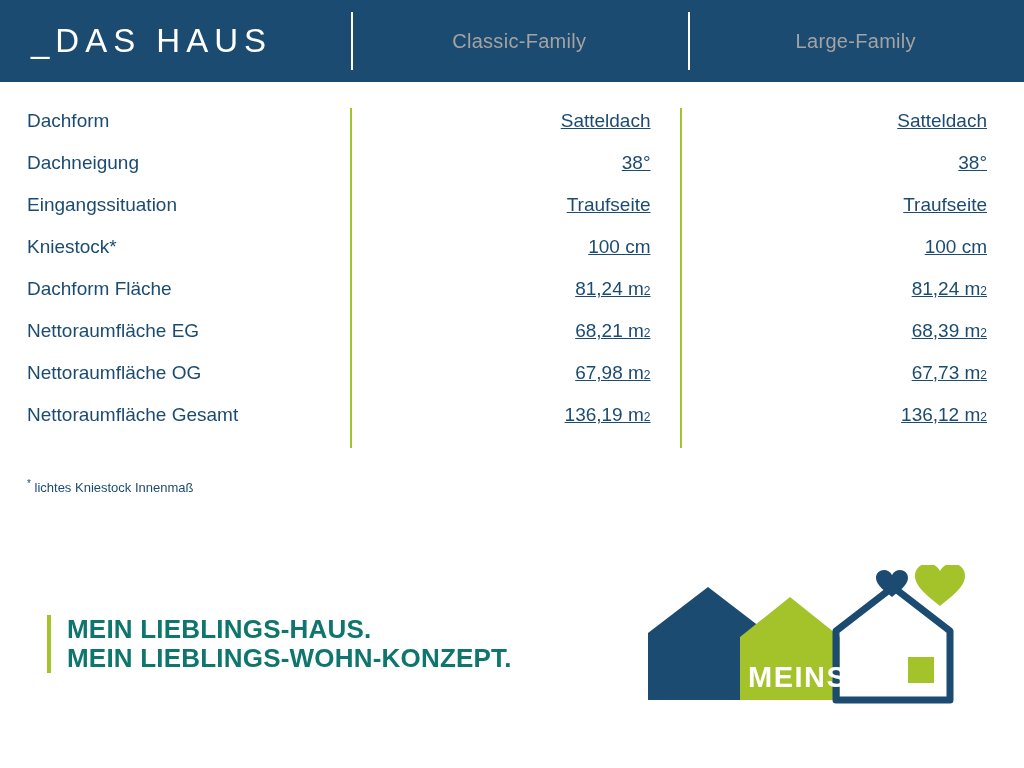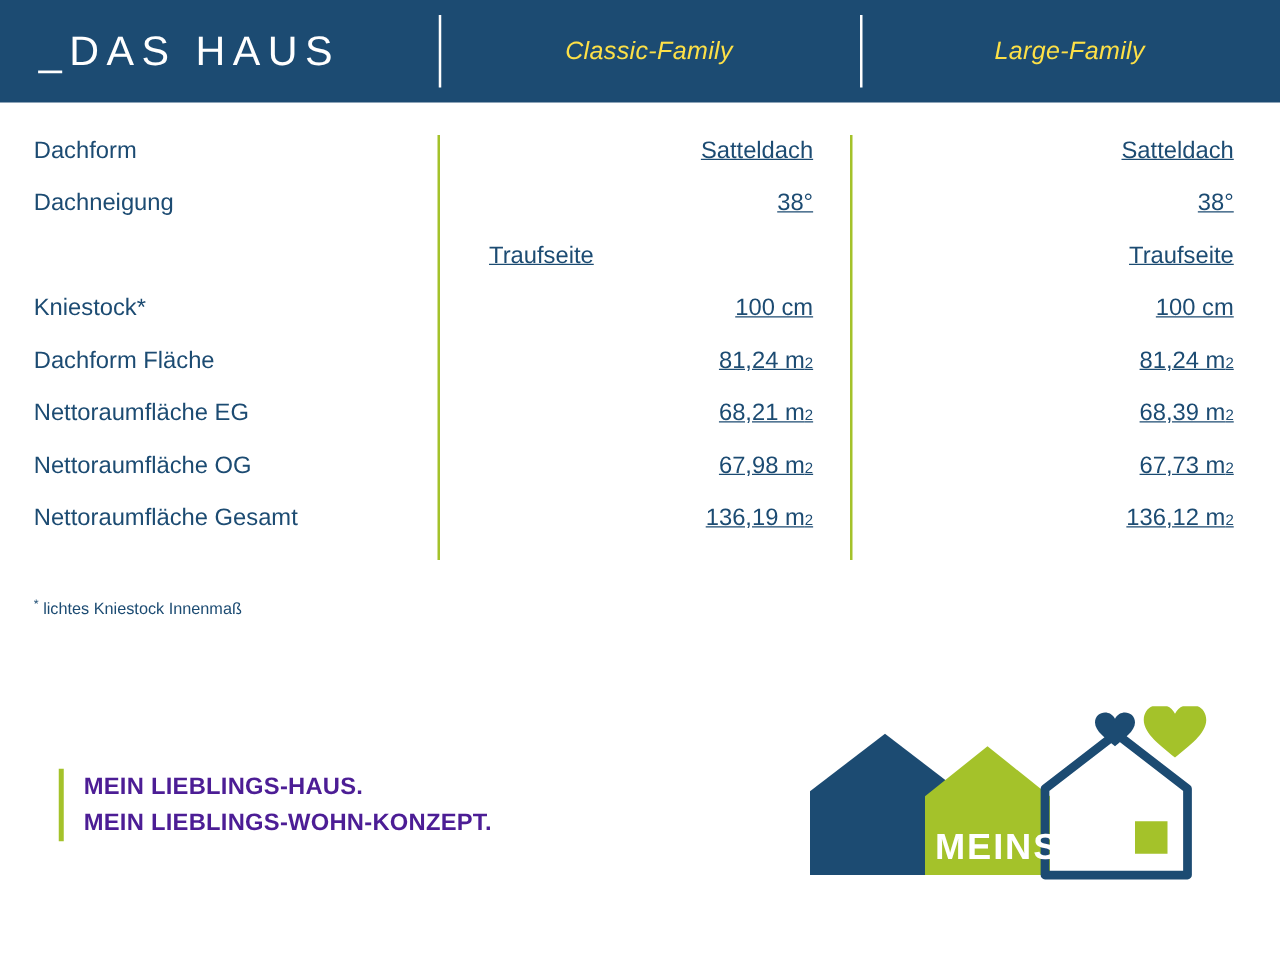--- a/index.html
+++ b/index.html
@@ -37,26 +37,25 @@
     font-size: 33px;
     letter-spacing: 6px;
     font-weight: 300;
     white-space: nowrap;
   }
   .header-col {
     flex: 1 1 0;
     display: flex;
     align-items: center;
     justify-content: center;
-    color: #fde047;
+    color: #a3a3a3;
     font-size: 20px;
     letter-spacing: 0.3px;
     font-weight: 400;
     position: relative;
-    font-style: italic;
   }
   .header-col.divider::before {
     content: "";
     position: absolute;
     left: 0;
     top: 12px;
     bottom: 12px;
     width: 2px;
     background: #ffffff;
   }
@@ -134,22 +133,22 @@
     width: 4px;
     background: #a4c22a;
     margin-right: 16px;
   }
   .slogan-lines {
     display: flex;
     flex-direction: column;
     justify-content: center;
   }
   .slogan-line {
-    color: #4c1d95;
-    font-size: 19px;
+    color: #0f766e;
+    font-size: 26px;
     font-weight: 600;
     letter-spacing: 0.2px;
     line-height: 29px;
     white-space: nowrap;
   }
 
   
   .logo {
     position: absolute;
     left: 640px;
@@ -193,20 +192,21 @@
           <span>38°</span>
           <sup></sup>
         </div>
       <div class="cell-val">
           <span>38°</span>
           <sup></sup>
         </div>
     </div>
 
     <div class="row">
+      <div class="cell-label">Eingangssituation</div>
       <div class="cell-val">
           <span>Traufseite</span>
           <sup></sup>
         </div>
       <div class="cell-val">
           <span>Traufseite</span>
           <sup></sup>
         </div>
     </div>
 

